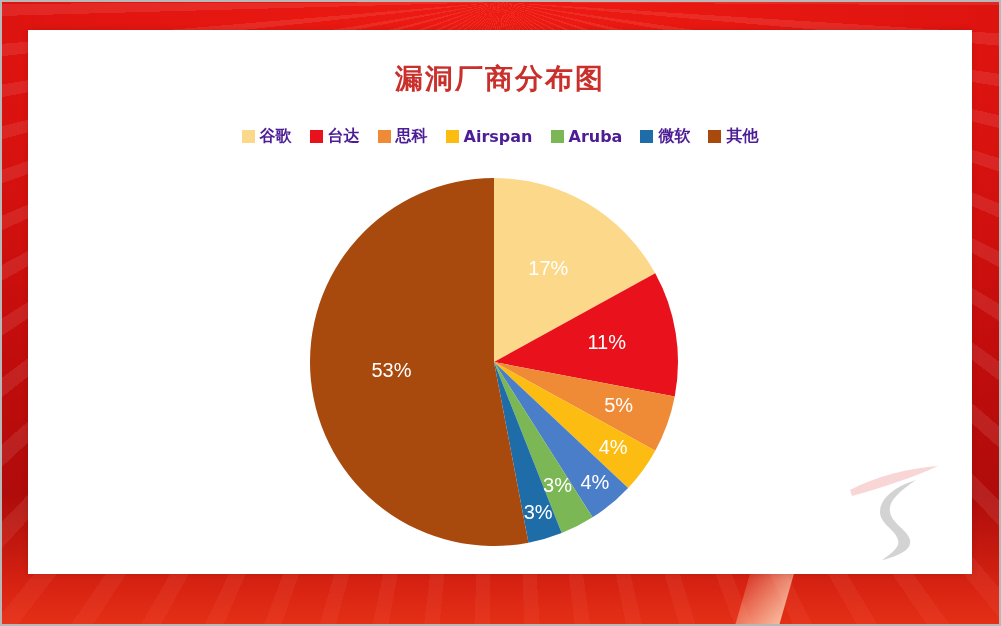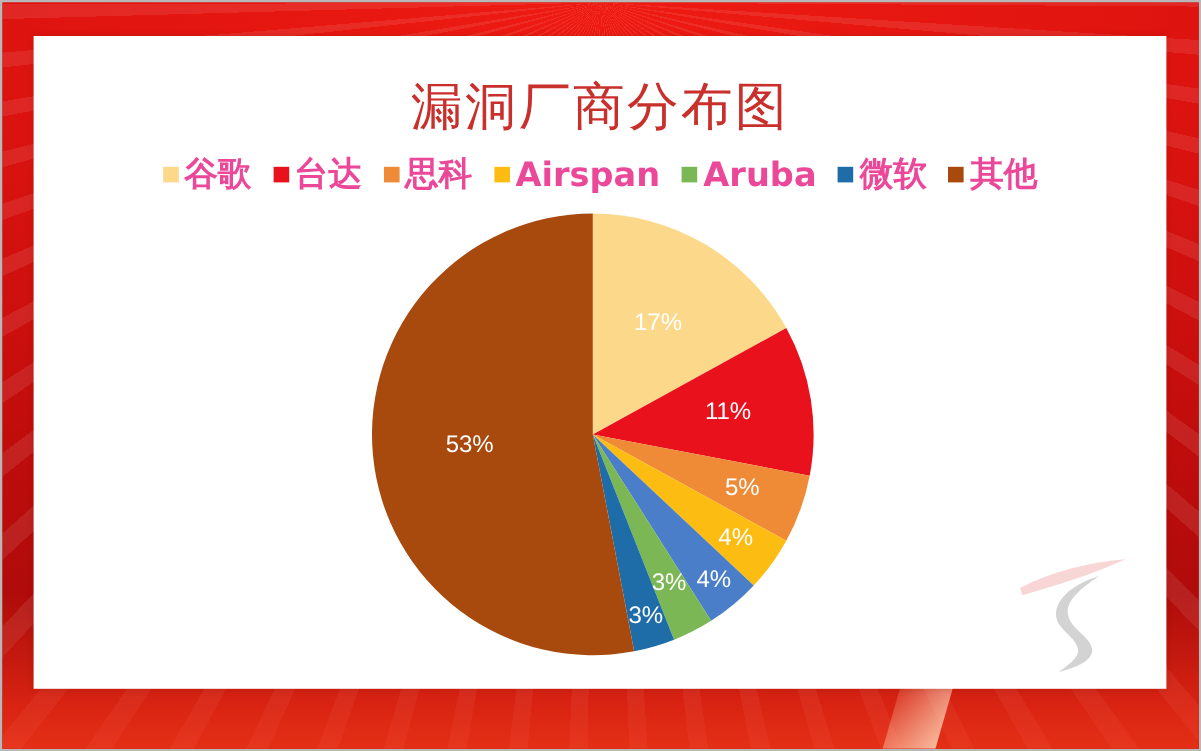--- a/index.html
+++ b/index.html
@@ -65,22 +65,22 @@
     pointer-events: none;
     opacity: 0.95;
   }
   
   #chart-title {
     position: absolute;
     left: 0;
     right: 0;
     top: 30px;
     text-align: center;
-    font-size: 43px;
-    font-weight: normal;
+    font-size: 28px;
+    font-weight: bold;
     color: #c9302c;
     letter-spacing: 2px;
     font-family: "DejaVu Sans", "Liberation Sans", sans-serif;
   }
   
   #legend {
     position: absolute;
     left: 0;
     right: 0;
     top: 96px;
@@ -94,23 +94,23 @@
     align-items: center;
     gap: 5px;
   }
   .legend-swatch {
     width: 13px;
     height: 13px;
     flex: 0 0 auto;
     display: block;
   }
   .legend-label {
-    font-size: 28px;
+    font-size: 16px;
     font-weight: bold;
-    color: #ec4899;
+    color: #4c1d95;
     white-space: nowrap;
     font-family: "DejaVu Sans", "Liberation Sans", sans-serif;
   }
   
   #pie-wrap {
     position: absolute;
     left: 281px;
     top: 147px;
     width: 370px;
     height: 370px;

